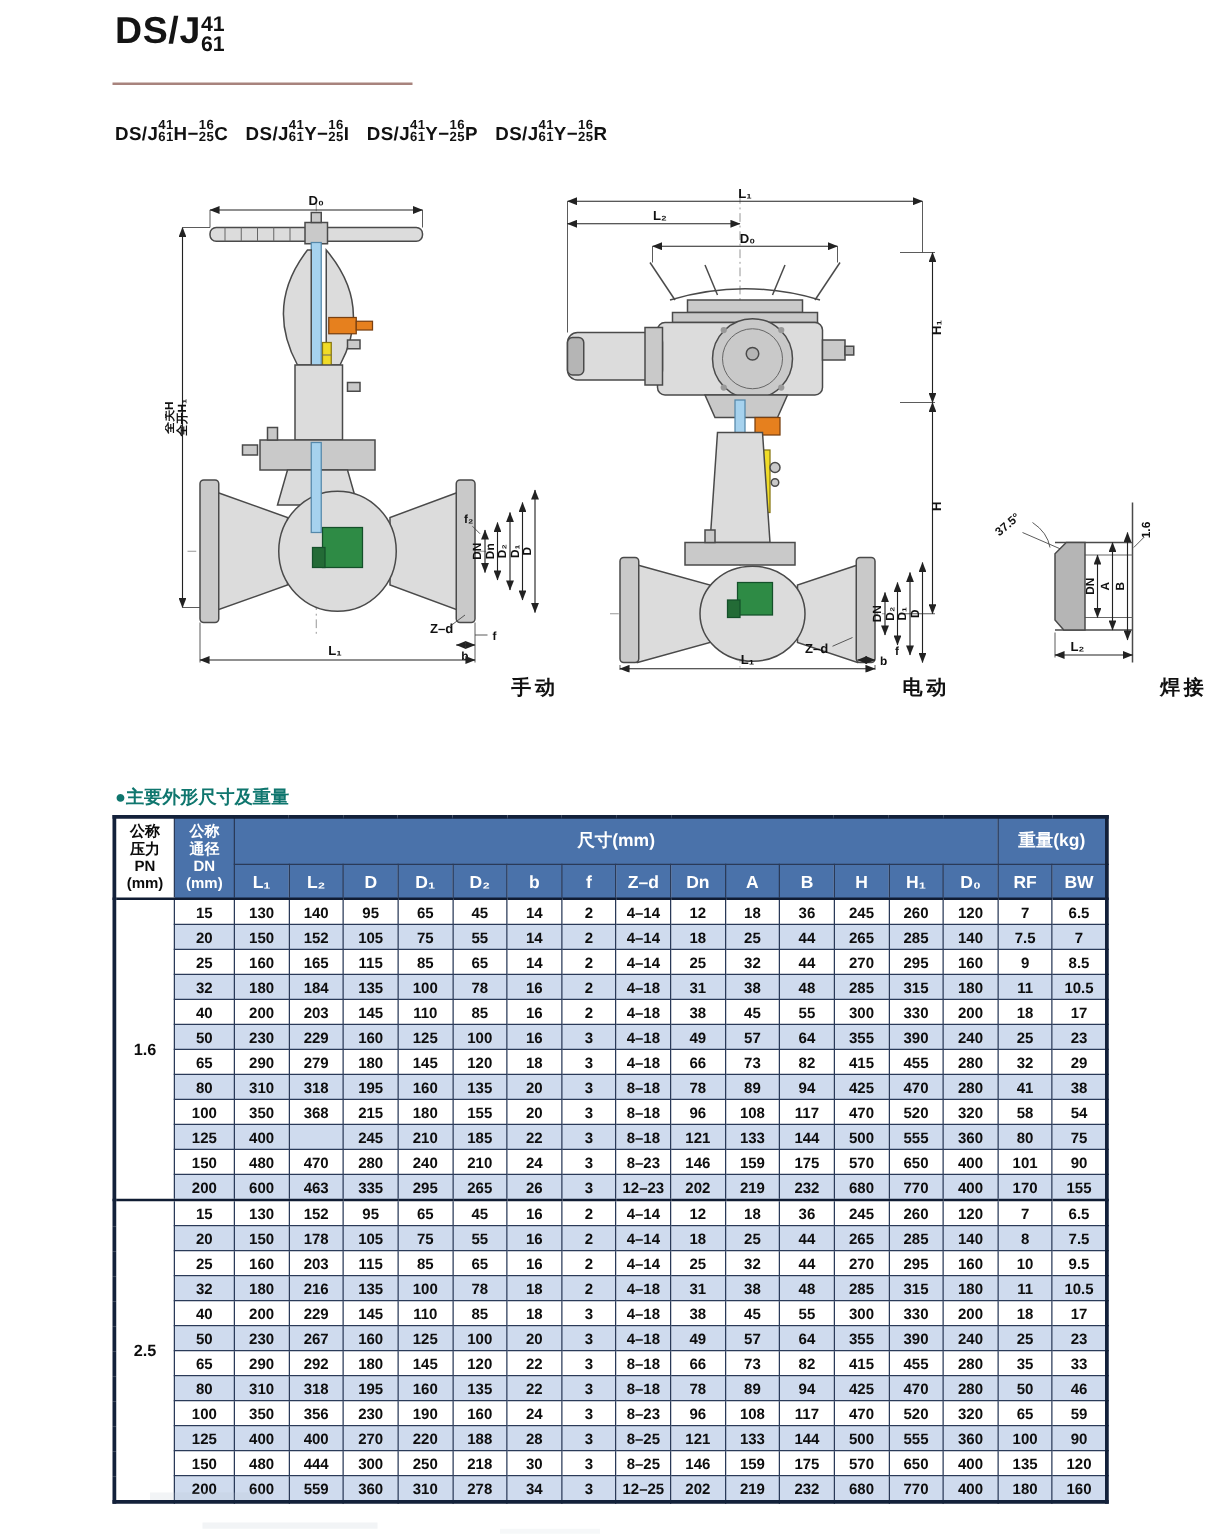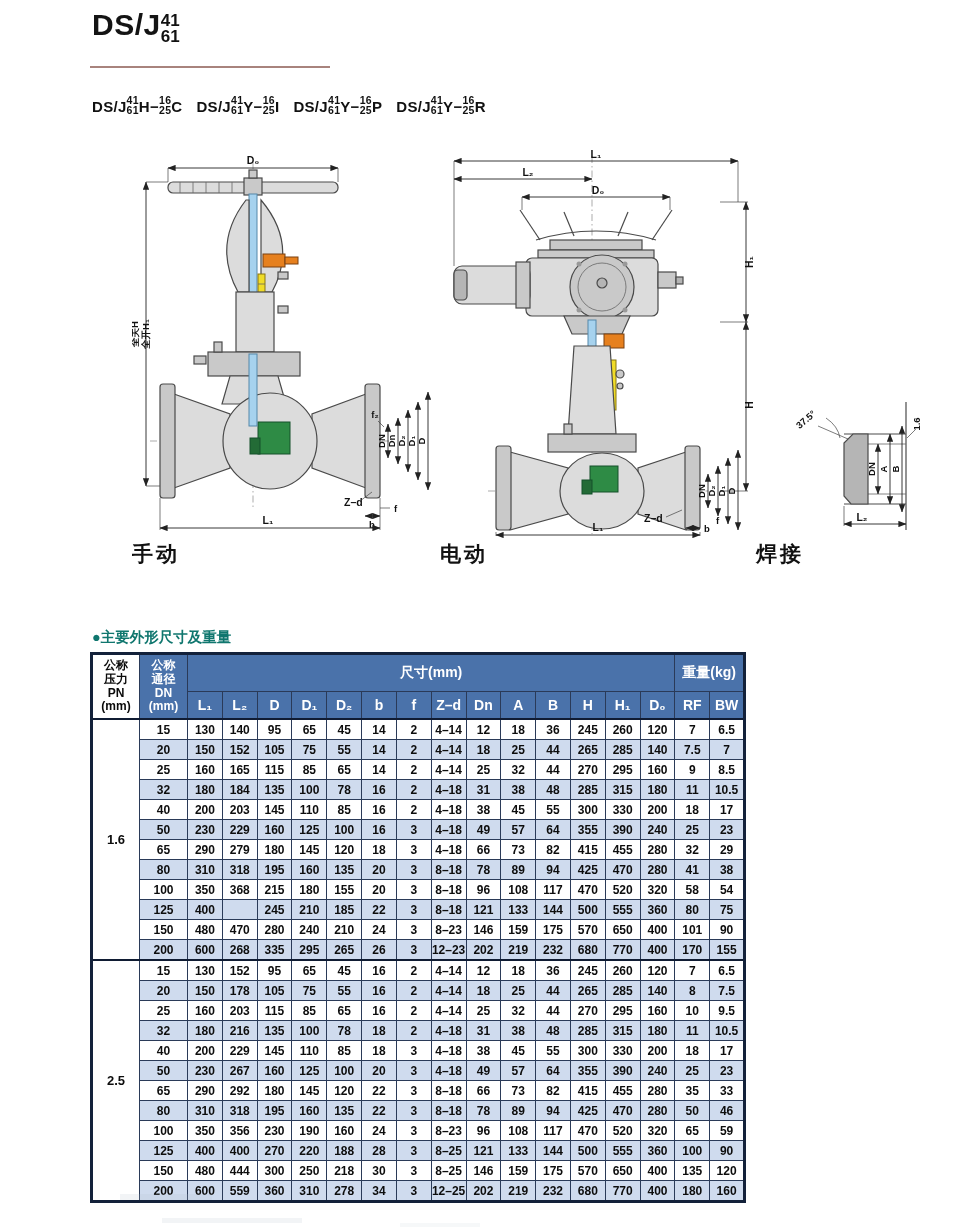--- a/index.html
+++ b/index.html
@@ -15,39 +15,39 @@
 
   
   .models{position:absolute;left:92px;top:98px;display:flex;gap:14px;white-space:nowrap;}
   .model{font-size:15px;font-weight:bold;letter-spacing:0.3px;}
 
   
   .fig{position:absolute;margin:0;}
   .fig-manual{left:132px;top:156px;width:315px;}
   .fig-electric{left:440px;top:150px;width:320px;}
   .fig-welded{left:756px;top:392px;width:210px;}
-  .fig figcaption{text-align:left;font-size:21px;font-weight:bold;letter-spacing:3px;margin-top:2px;color:#111;}
+  .fig figcaption{text-align:right;font-size:16px;font-weight:bold;letter-spacing:3px;margin-top:2px;color:#111;}
   .fig-manual figcaption{margin-top:4px;}
   svg{display:block;}
   .ln{stroke:#4a4a4a;stroke-width:1.2;fill:none;}
   .lnthin{stroke:#666;stroke-width:0.8;fill:none;}
   .metal{fill:#dcdcdc;stroke:#4a4a4a;stroke-width:1.2;}
   .metal2{fill:#c9c9c9;stroke:#4a4a4a;stroke-width:1.2;}
   .metal3{fill:#b5b5b5;stroke:#4a4a4a;stroke-width:1.2;}
   .dimline{stroke:#222;stroke-width:0.9;fill:none;}
   .extline{stroke:#444;stroke-width:0.7;fill:none;}
   .cl{stroke:#888;stroke-width:0.7;stroke-dasharray:7 3 1.5 3;fill:none;}
   text.dim{font-size:10.5px;font-weight:bold;fill:#111;font-family:"Liberation Sans",sans-serif;}
   text.dimsm{font-size:9.5px;font-weight:bold;fill:#111;font-family:"Liberation Sans",sans-serif;}
 
   
   .section-title{position:absolute;left:92px;top:628px;font-size:14.5px;font-weight:bold;color:#0f766e;}
 
   
-  .dims-table{position:absolute;left:90px;top:652px;width:656px;border-collapse:collapse;table-layout:fixed;
+  .dims-table{position:absolute;left:90px;top:652px;width:797px;border-collapse:collapse;table-layout:fixed;
               border:3px solid #13213a;font-family:"Liberation Sans",sans-serif;}
   .dims-table th,.dims-table td{border:1px solid #2a3a58;text-align:center;vertical-align:middle;padding:0;}
   .dims-table thead th{background:#4a72aa;color:#ffffff;font-size:14px;font-weight:bold;}
   .dims-table .th-pn{background:#ffffff;color:#0a0a0a;white-space:pre-line;line-height:1.15;font-size:12px;}
   .dims-table .th-dn{white-space:pre-line;line-height:1.15;font-size:12px;}
   .dims-table .th-group{height:38px;}
   .dims-table .dim-header-row th{height:26px;}
   .dims-table tbody td{height:19px;font-size:12px;font-weight:bold;color:#0d0d0d;background:#ffffff;}
   .dims-table tbody tr.alt td{background:#cfdbee;}
   .dims-table tbody td.pn-cell{background:#ffffff !important;font-size:13px;border-right:1px solid #2a3a58;}
@@ -586,21 +586,21 @@
           <td>175</td>
           <td>570</td>
           <td>650</td>
           <td>400</td>
           <td>101</td>
           <td>90</td>
         </tr>
         <tr class="alt">
           <td>200</td>
           <td>600</td>
-          <td>268</td>
+          <td>463</td>
           <td>335</td>
           <td>295</td>
           <td>265</td>
           <td>26</td>
           <td>3</td>
           <td>12–23</td>
           <td>202</td>
           <td>219</td>
           <td>232</td>
           <td>680</td>

